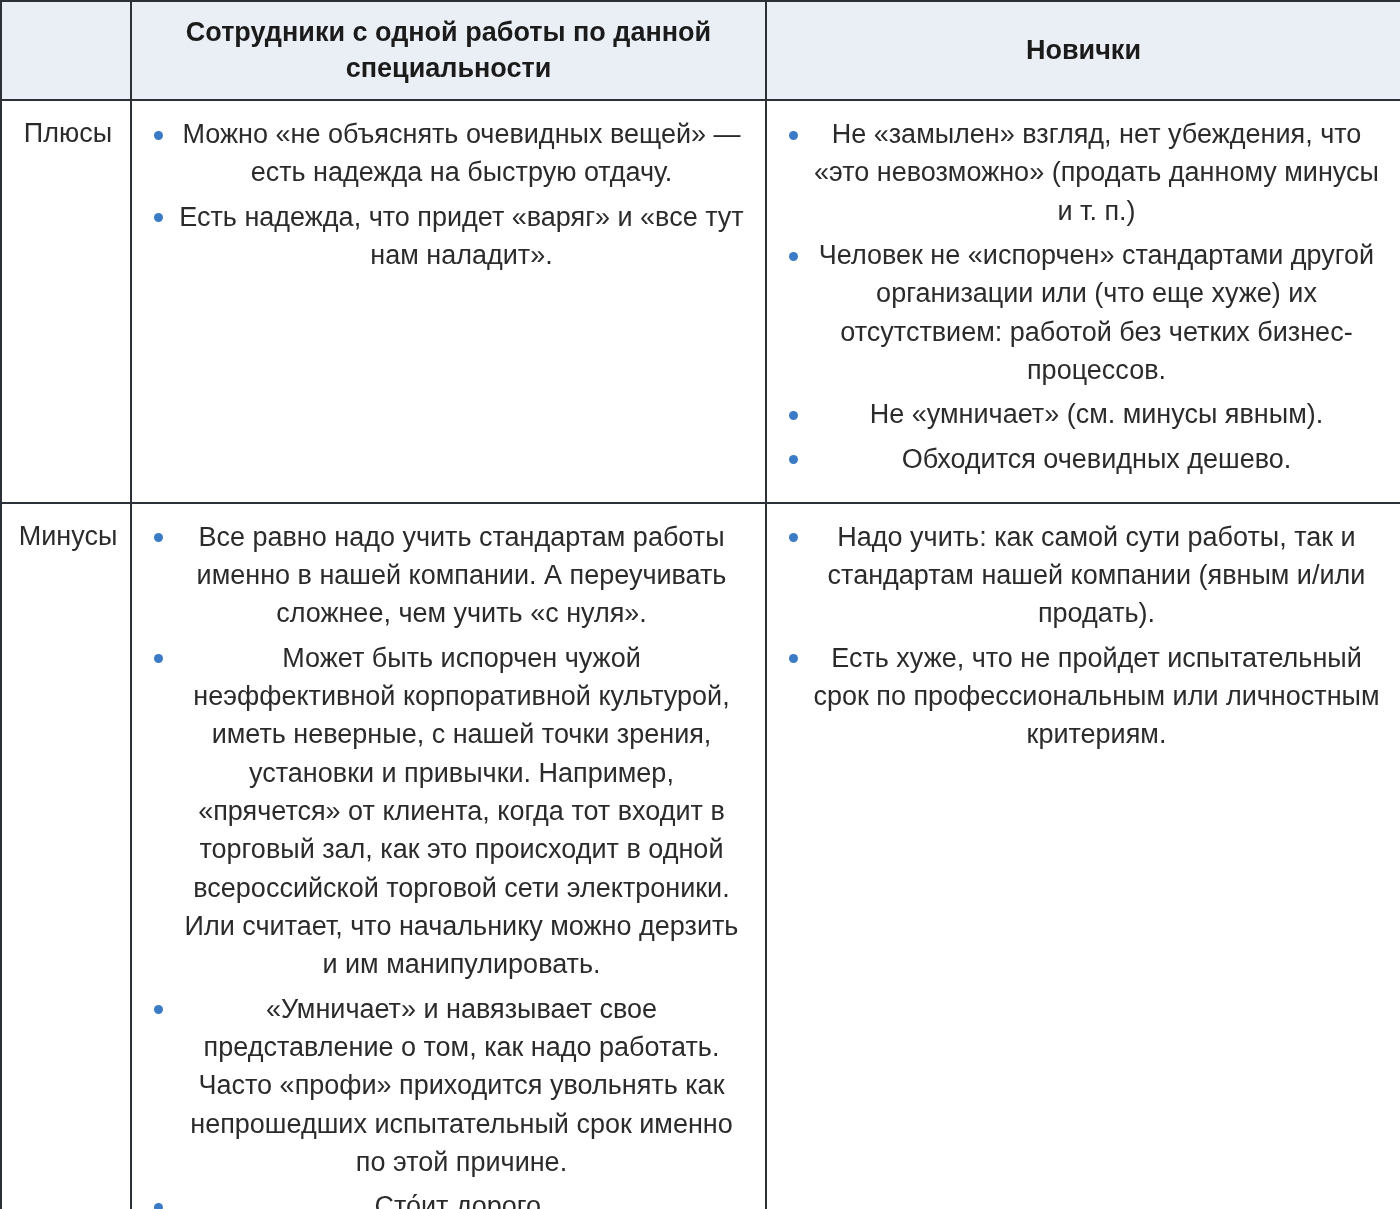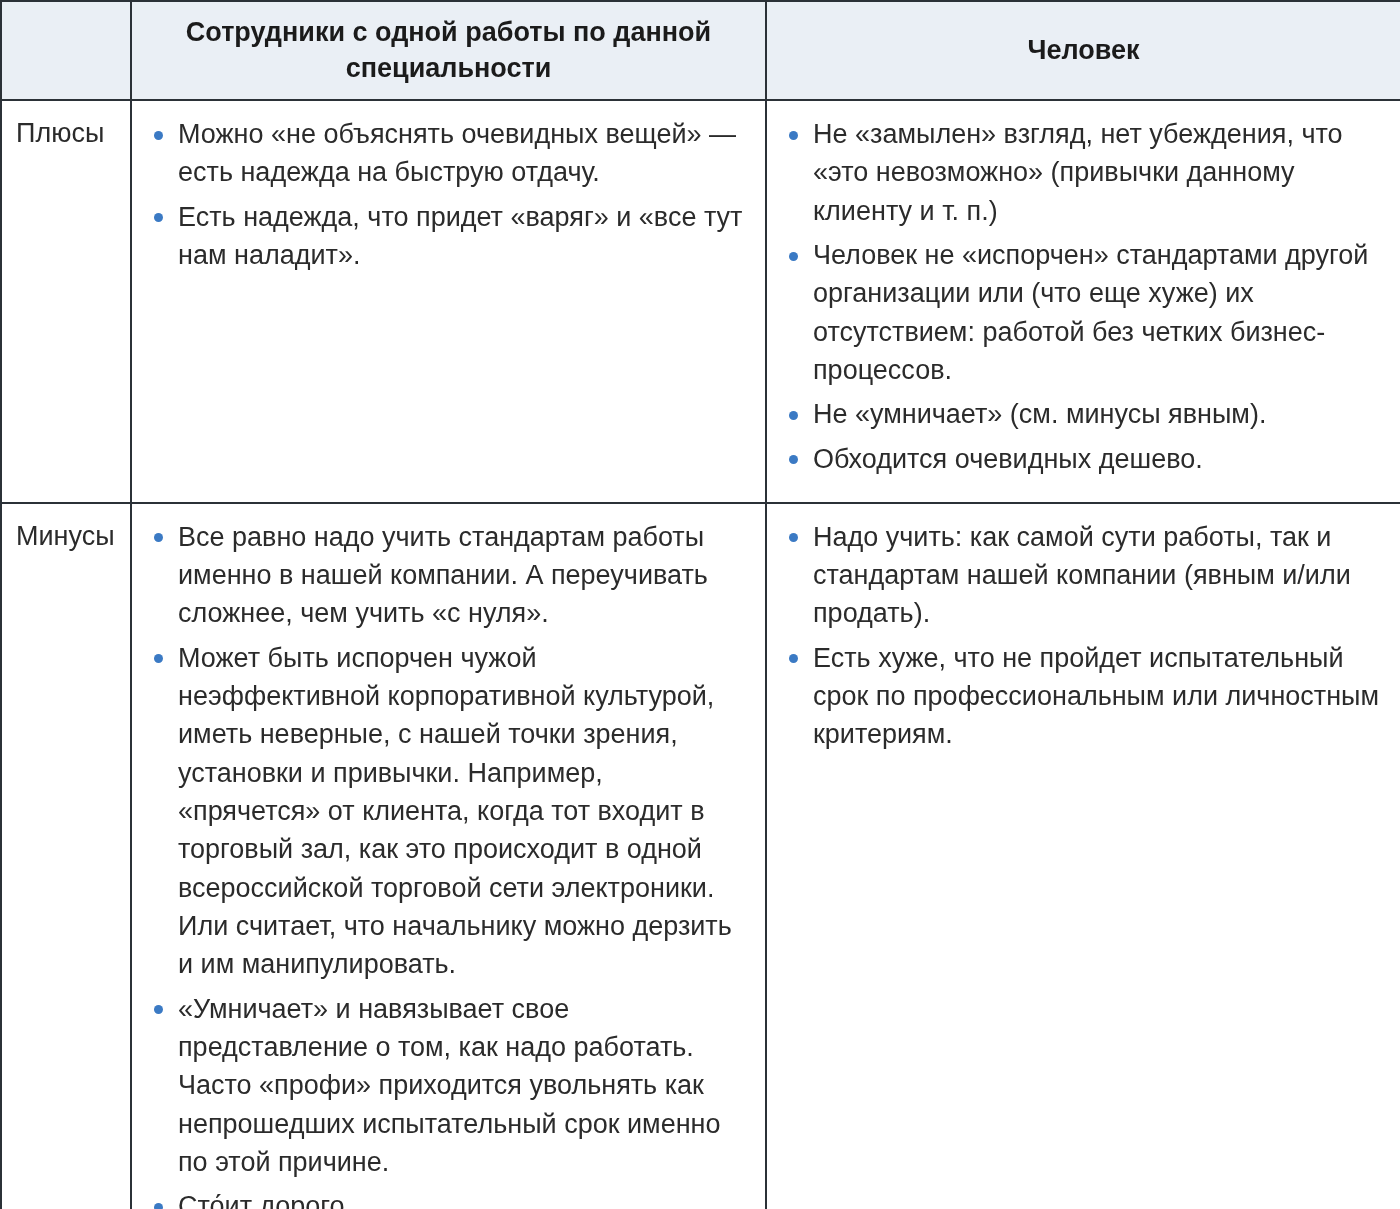--- a/index.html
+++ b/index.html
@@ -17,21 +17,21 @@
       border-collapse: collapse;
       width: 100%;
       table-layout: fixed;
     }
     col.col-label { width: 130px; }
     col.col-exp { width: 635px; }
     col.col-new { width: 635px; }
     th, td {
       border: 2px solid #2b3137;
       vertical-align: top;
-      text-align: left;
+      text-align: center;
     }
     th {
       background: #eaeff5;
       color: #1b1b1b;
       font-weight: 700;
       font-size: 27px;
       line-height: 1.35;
       padding: 12px 18px;
       text-align: center;
       vertical-align: middle;
@@ -77,35 +77,35 @@
 <table>
   <colgroup>
     <col class="col-label">
     <col class="col-exp">
     <col class="col-new">
   </colgroup>
   <thead>
     <tr>
       <th class="corner"></th>
       <th>Сотрудники с одной работы по данной специальности</th>
-      <th>Человек</th>
+      <th>Новички</th>
     </tr>
   </thead>
   <tbody>
     <tr>
       <td class="row-label">Плюсы</td>
       <td class="cell">
         <ul>
             <li>Можно «не объяснять очевидных вещей» — есть надежда на быструю отдачу.</li>
             <li>Есть надежда, что придет «варяг» и «все тут нам наладит».</li>
           </ul>
       </td>
       <td class="cell">
         <ul>
-            <li>Не «замылен» взгляд, нет убеждения, что «это невозможно» (привычки данному клиенту и т. п.)</li>
+            <li>Не «замылен» взгляд, нет убеждения, что «это невозможно» (продать данному минусы и т. п.)</li>
             <li>Человек не «испорчен» стандартами другой организации или (что еще хуже) их отсутствием: работой без четких бизнес-процессов.</li>
             <li>Не «умничает» (см. минусы явным).</li>
             <li>Обходится очевидных дешево.</li>
           </ul>
       </td>
     </tr>
     <tr>
       <td class="row-label">Минусы</td>
       <td class="cell">
         <ul>

